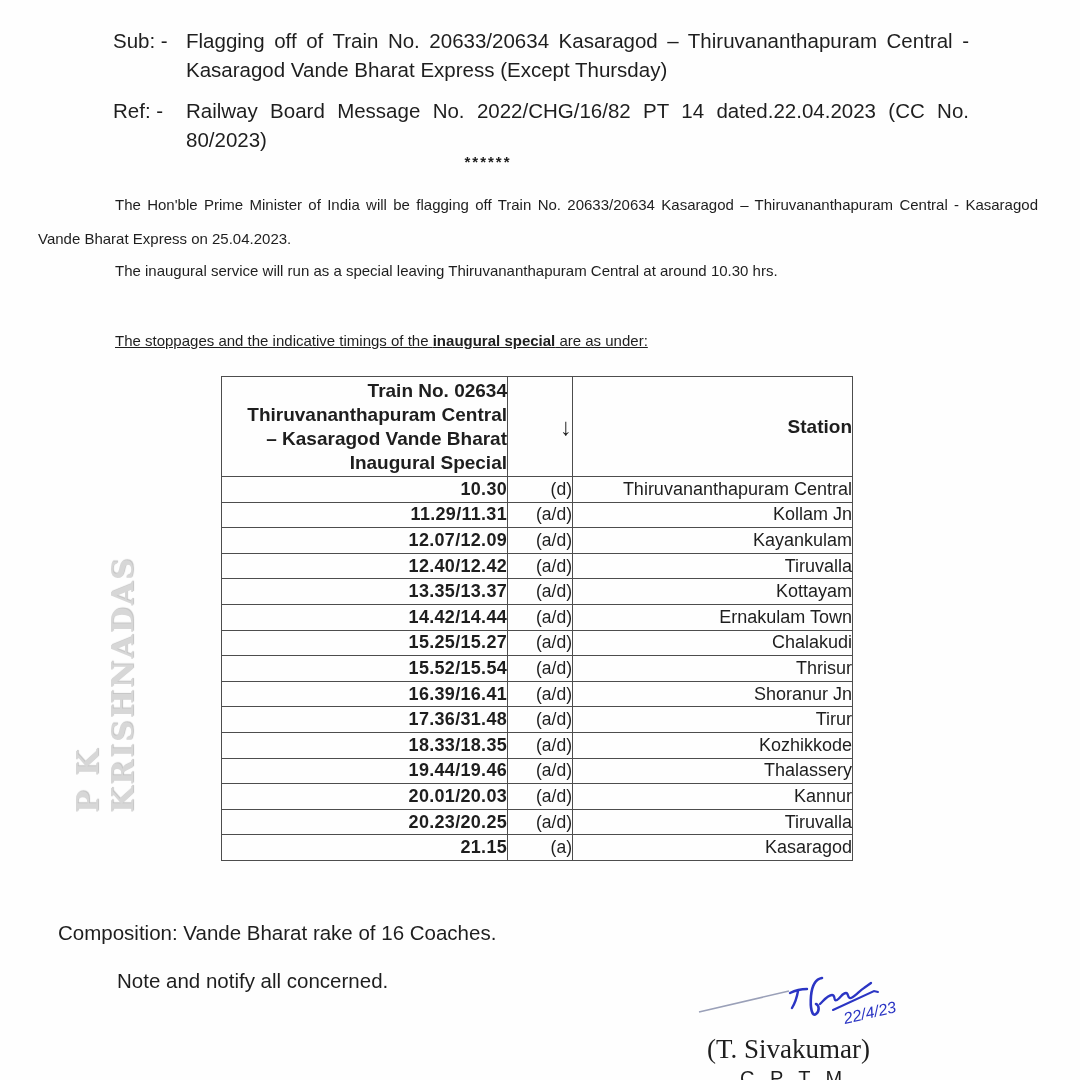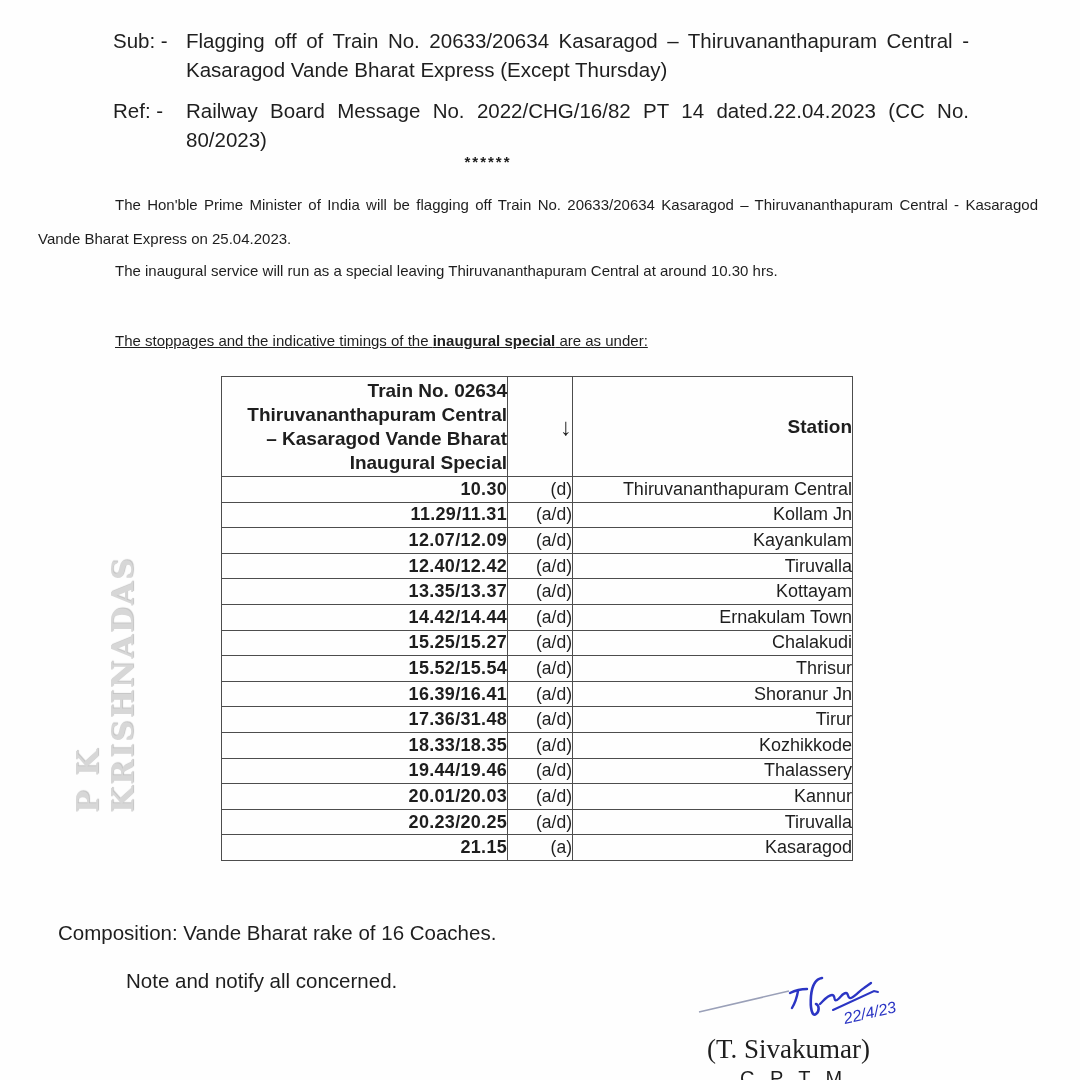--- a/index.html
+++ b/index.html
@@ -46,21 +46,21 @@
   .col-arrow { width: 64px; }
   .col-station { width: 279px; }
   .train-hdr-line { line-height: 24px; }
   .arrow-glyph { font-size: 24px; font-weight: normal; }
   .timetable tbody td { height: 24.6px; font-size: 18px; }
   .timetable tbody td.t { font-weight: bold; letter-spacing: 0.3px; }
   .timetable tbody td.m { font-size: 17.5px; }
 
   
   .composition { left: 36px; top: 921px; font-size: 20.5px; margin-left: 22px; }
-  .note { left: 117px; top: 969px; font-size: 20.5px; margin-left: 9px; }
+  .note { left: 117px; top: 969px; font-size: 20.5px; }
 
   
   .signature { left: 693px; top: 972px; width: 300px; }
   .sig-name { font-size: 27px; margin: -8px 0 2px 14px; font-family: Liberation Serif, serif; }
   .sig-title { font-size: 20px; letter-spacing: 5px; margin-left: 47px; }
   .sig-date-text { font-size: 16px; font-style: italic; }
 
   
   .watermark {
     left: 70px; top: 543px; height: 270px;

